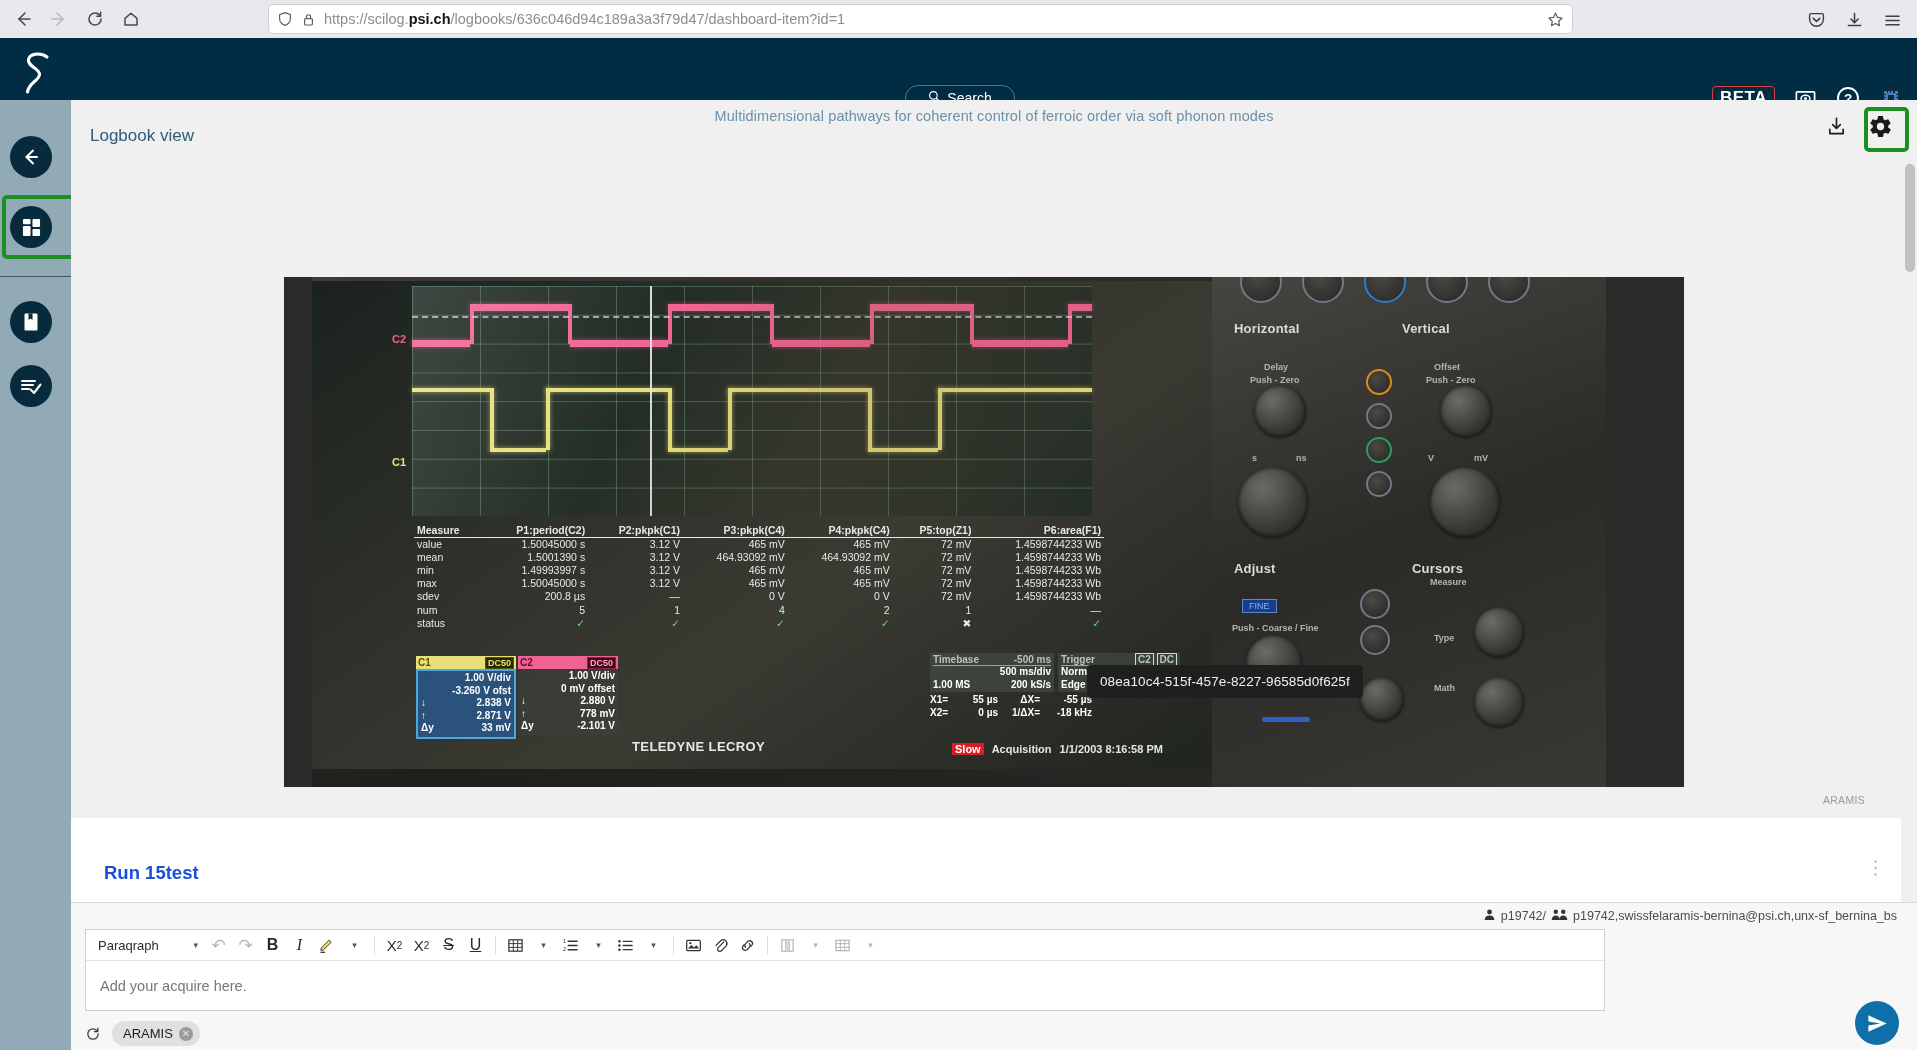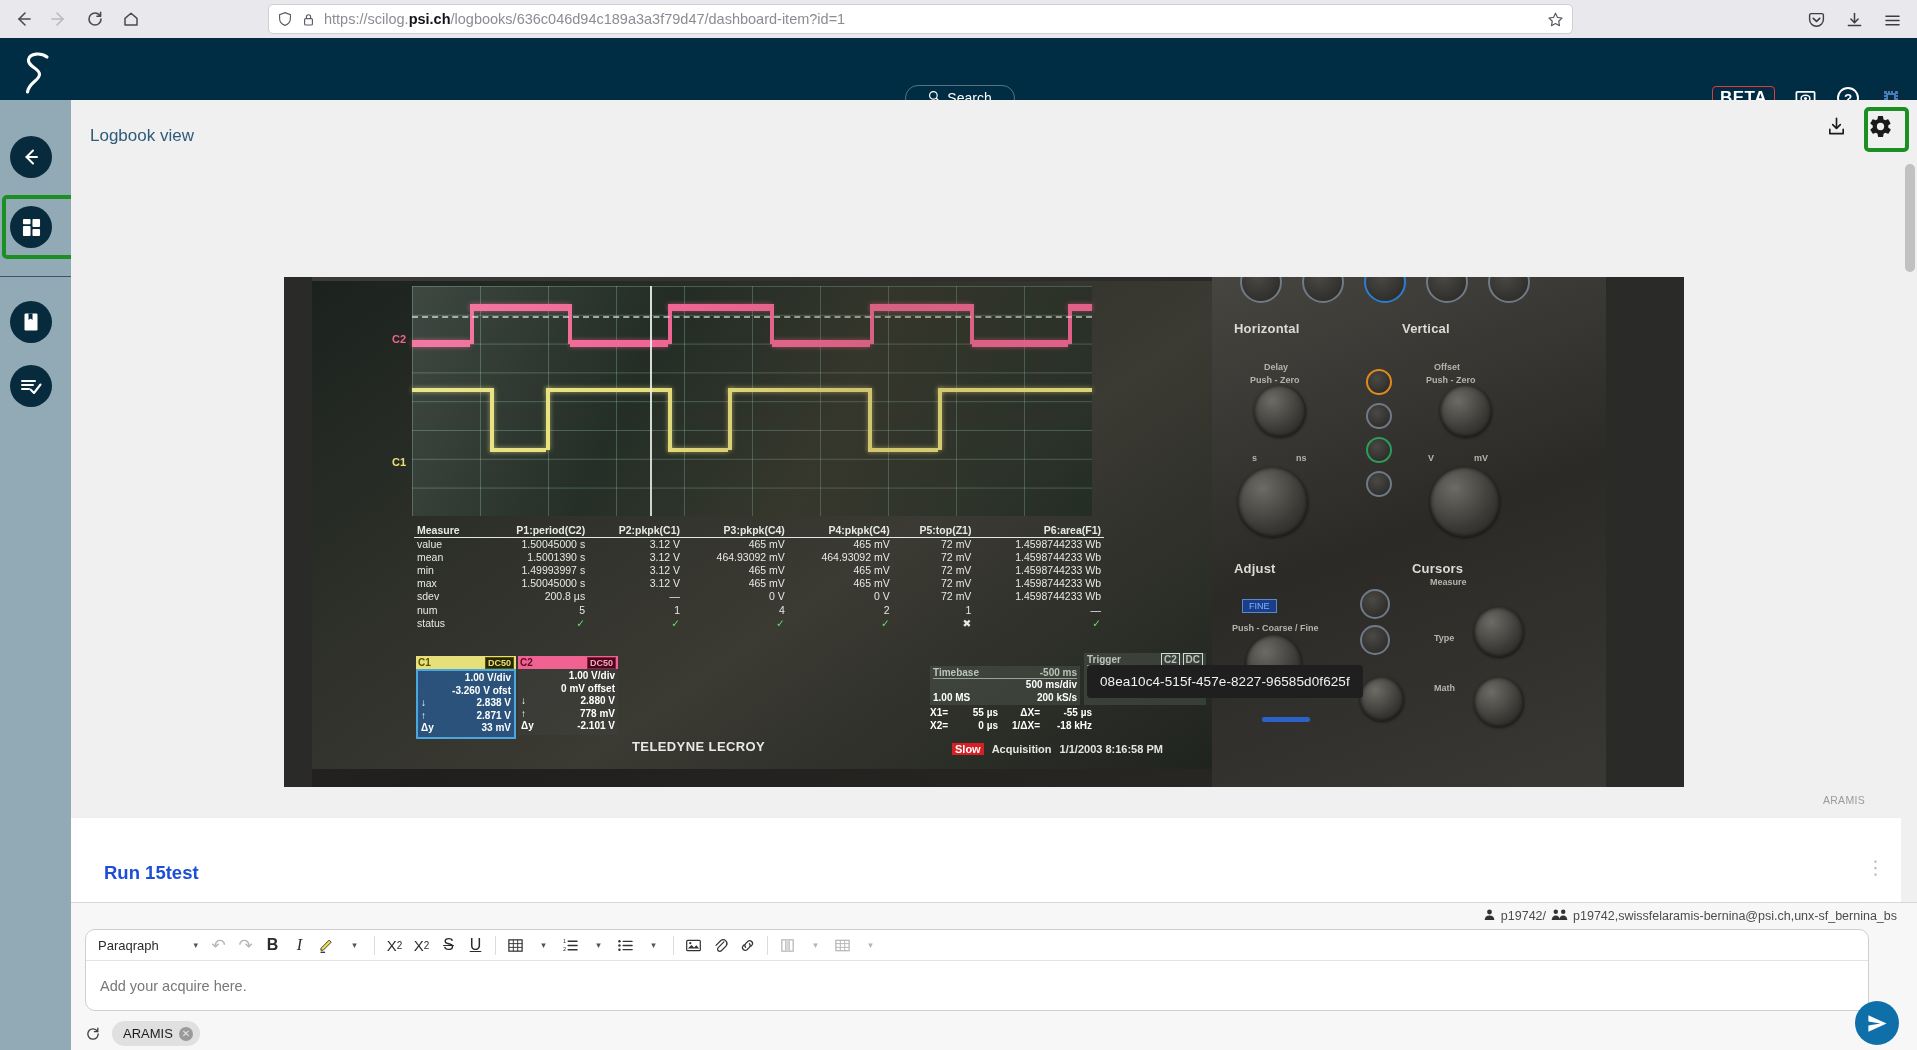--- a/index.html
+++ b/index.html
@@ -260,22 +260,22 @@
   
   .editor {
     position: absolute; left: 0; bottom: 0; width: 1846px; height: 148px;
     background: #f7f7f7; border-top: 1px solid #d8d8d8;
   }
   .editor-meta {
     position: absolute; right: 20px; top: 5px; font-size: 12.5px; color: #4c4c4c;
     display: flex; align-items: center; gap: 5px;
   }
   .editor-box {
-    position: absolute; left: 14px; top: 26px; width: 1784px; height: 82px;
-    background: #ffffff; border: 1px solid #cfcfcf; border-radius: 10px;
+    position: absolute; left: 14px; top: 26px; width: 1520px; height: 82px;
+    background: #ffffff; border: 1px solid #cfcfcf; border-radius: 0;
   }
   .toolbar {
     height: 31px; border-bottom: 1px solid #e3e3e3;
     display: flex; align-items: center; padding: 0 6px; gap: 2px;
   }
   .tb-item {
     height: 25px; min-width: 25px; display: flex; align-items: center; justify-content: center;
     color: #2b2b2b; font-size: 14px; border-radius: 3px;
   }
   .tb-para { width: 112px; justify-content: space-between; padding: 0 6px; font-size: 13px; color: #2b2b2b; }
@@ -472,20 +472,21 @@
           <path d="M10.5 12.5 L14 16 L20.5 7.5" fill="none" stroke="#ffffff" stroke-width="2.1" stroke-linecap="round" stroke-linejoin="round"></path>
         </svg>
     </div>
     <div class="rail-highlight"></div>
   </div>
 
   <div class="content">
 
     <div class="topbar">
       <div class="logbook-view">Logbook view</div>
+      <div class="page-title">Multidimensional pathways for coherent control of ferroic order via soft phonon modes</div>
       <div class="topbar-actions">
         <span class="ticon">
           <svg width="21" height="21" viewBox="0 0 22 22">
               <path d="M11 2.5 V12.5" stroke="currentColor" stroke-width="1.7" stroke-linecap="round"></path>
               <path d="M7 9 L11 13 L15 9" fill="none" stroke="currentColor" stroke-width="1.7" stroke-linecap="round" stroke-linejoin="round"></path>
               <path d="M4 14 V18.5 H18 V14" fill="none" stroke="currentColor" stroke-width="1.7" stroke-linecap="round" stroke-linejoin="round"></path>
             </svg>
         </span>
         <span class="ticon">
           <svg width="25" height="25" viewBox="0 0 24 24" fill="currentColor">
@@ -676,21 +677,21 @@
                     </div>
                   <div class="row">
                       <span class="k">Δy</span>
                       <span>-2.101 V</span>
                     </div>
                 </div>
               </div>
 
               <div class="tbbox">
                 <div class="grp">
-                  <div class="pane" style="width:150px;margin-top:13px;">
+                  <div class="pane" style="width:124px;">
                     <div class="hd">
                         <span>Timebase</span>
                         <span>-500 ms</span>
                       </div>
                     <div class="ln" style="justify-content:flex-end;">
                         <span>500 ms/div</span>
                       </div>
                     <div class="ln">
                         <span>1.00 MS</span>
                         <span>200 kS/s</span>

